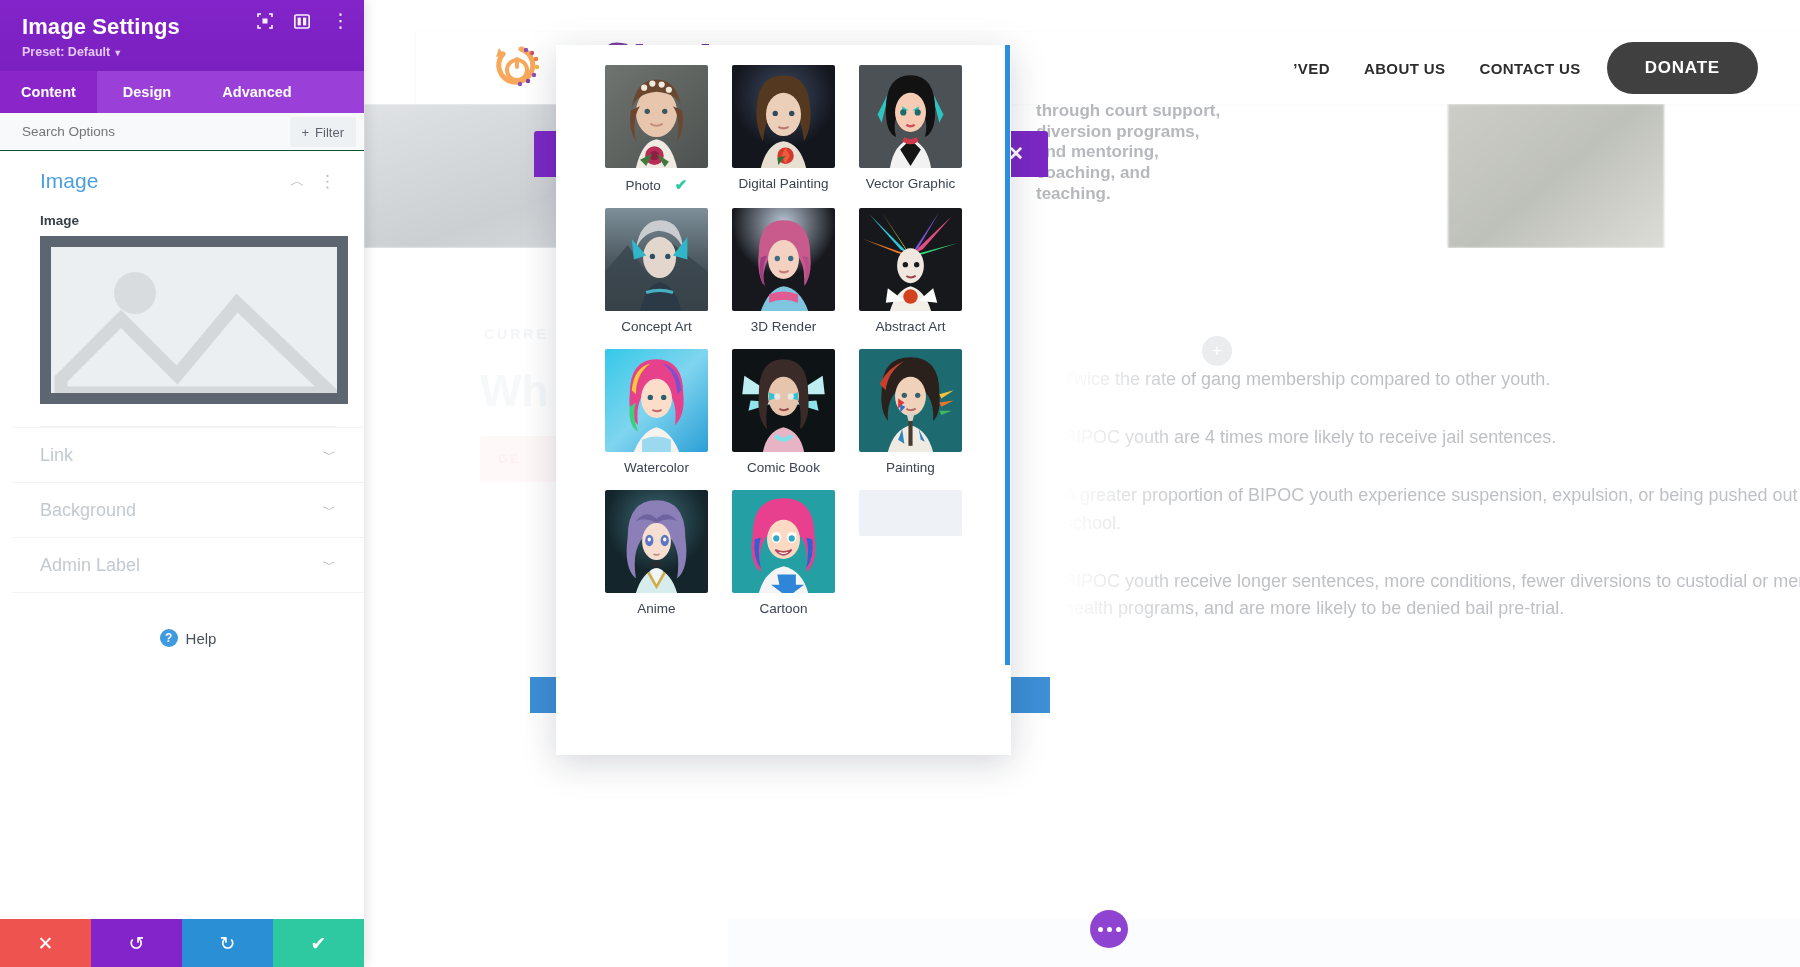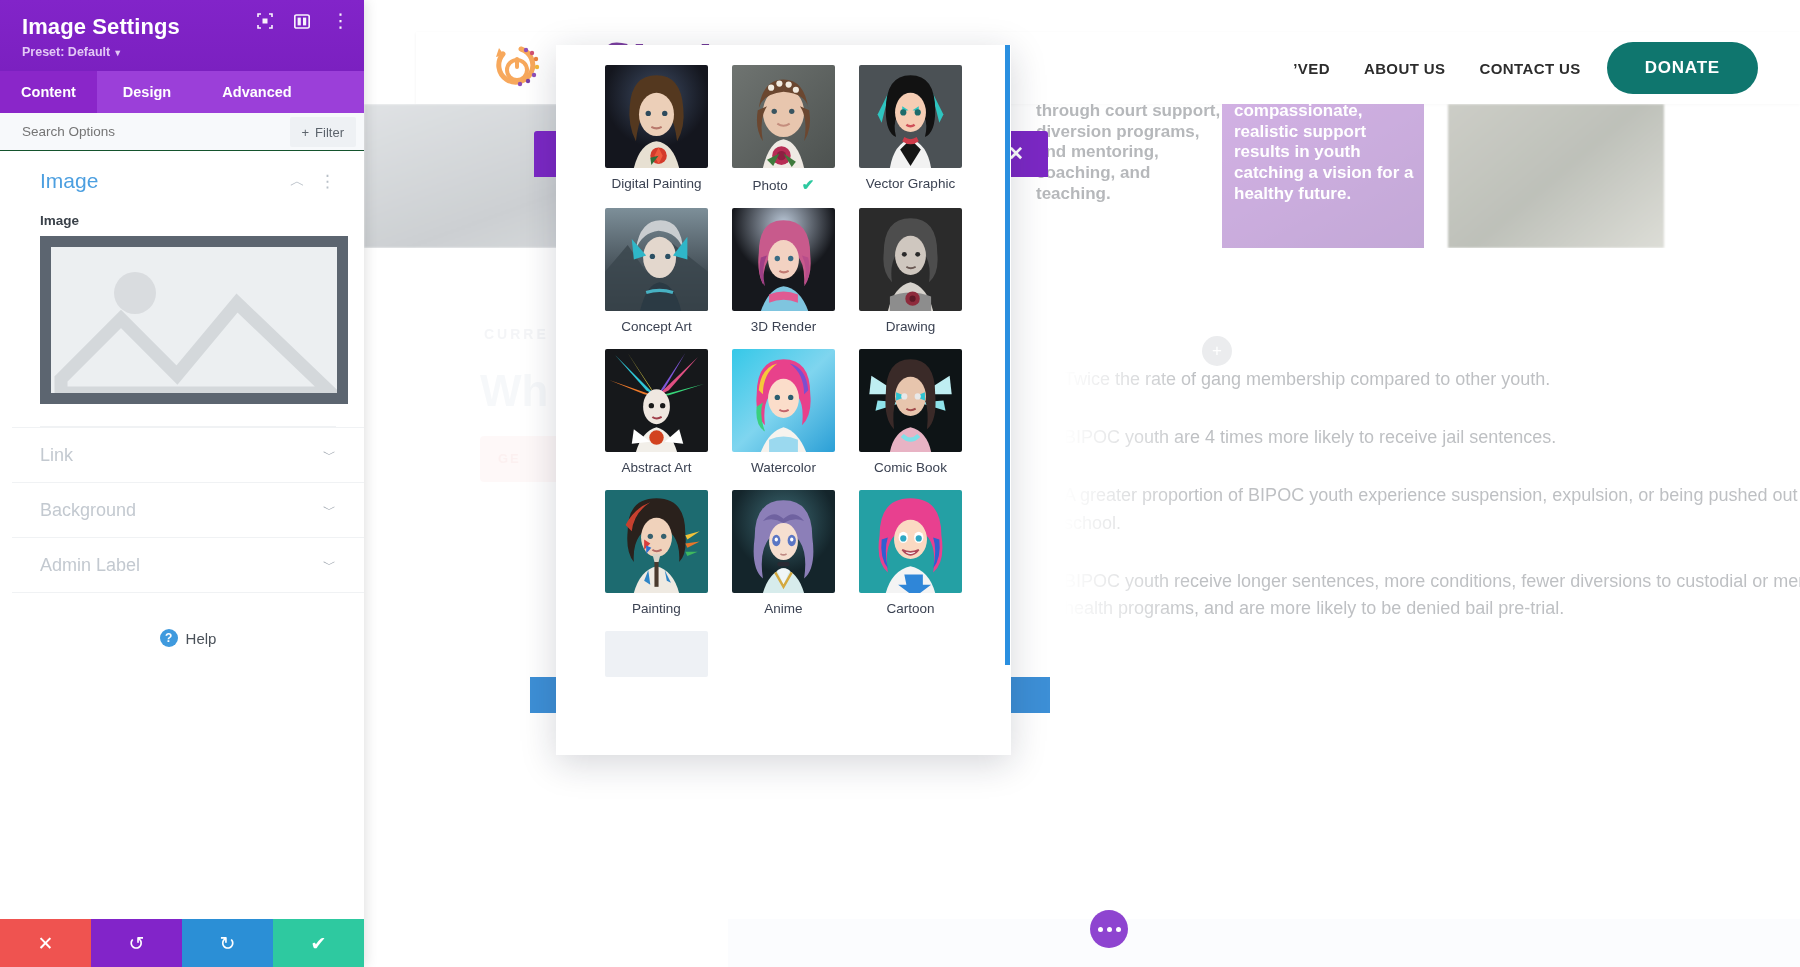--- a/index.html
+++ b/index.html
@@ -23,21 +23,21 @@
   .logo-mark { width:56px; height:56px; position:relative; flex:0 0 auto; }
   .logo-text { margin-left:8px; line-height:1; }
   .logo-title { font-size:42px; font-weight:700; color:#7b3fa0; letter-spacing:-1px;
      font-family:"DejaVu Sans", sans-serif; }
   .logo-title .t2 { color:#6f3996; }
   .logo-sub { font-size:19px; color:#f2855c; margin-top:-2px; font-family:"DejaVu Sans", sans-serif; }
 
   .site-nav { display:flex; align-items:flex-end; gap:34px; margin-left:auto; margin-right:26px; }
   .site-nav a { font-size:15px; font-weight:700; color:#2c2c2c; text-decoration:none; letter-spacing:.4px; white-space:nowrap; }
   .donate-btn {
-    background:#0f766e; color:#fff; font-size:17px; font-weight:700; letter-spacing:.8px;
+    background:#404040; color:#fff; font-size:17px; font-weight:700; letter-spacing:.8px;
     border:none; border-radius:40px; padding:16px 38px; margin-right:42px; cursor:pointer;
   }
 
   
   .hero-strip { position:absolute; left:364px; top:104px; right:0; height:144px; overflow:hidden; }
   .hero-img-l { position:absolute; left:0; top:0; width:580px; height:144px;
       background:linear-gradient(160deg,#b9bfc4,#8f969c 45%,#cfd3d6); filter:blur(1px); }
   .hero-card-purple {
       position:absolute; left:858px; top:0; width:202px; height:144px;
       background:linear-gradient(150deg,#9b52c2,#7a3fa6); }
@@ -193,23 +193,20 @@
         <a href="#">ABOUT US</a>
         <a href="#">CONTACT US</a>
       </nav>
       <button class="donate-btn">DONATE</button>
     </div>
 
     <div class="hero-strip">
       <div class="hero-img-l"></div>
       <div class="hero-accent"></div>
       <div class="hero-txt-dark">through court support, diversion programs, and mentoring, coaching, and teaching.</div>
-      <div class="hero-card-purple">
-        <div class="hero-txt-white">compassionate, realistic support results in youth catching a vision for a healthy future.</div>
-      </div>
       <div class="hero-img-r"></div>
     </div>
 
     <div class="content-area">
       <div class="faint-eyebrow">CURRE</div>
       <div class="faint-head">Wh</div>
       <div class="faint-pill">
           <span>GE</span>
         </div>
 
@@ -241,44 +238,20 @@
     <div class="fab">
       <i></i>
         <i></i>
         <i></i>
     </div>
   </div>
 
   <div id="picker">
     <div class="picker-scroll">
       <div class="style-grid">
-
-        <div class="style-cell">
-          <div class="thumb">
-            <svg viewBox="0 0 100 100" width="100%" height="100%" preserveAspectRatio="none">
-              <defs>
-                  <radialGradient id="g2" cx=".5" cy=".3">
-                    <stop offset="0" stop-color="#3d4b63"></stop>
-                    <stop offset="1" stop-color="#14161e"></stop>
-                  </radialGradient>
-                </defs>
-              <rect width="100" height="100" fill="url(#g2)"></rect>
-              <path d="M24 40 Q26 10 50 10 Q74 10 76 42 Q78 60 70 74 Q66 42 50 34 Q34 40 30 74 Q22 58 24 40Z" fill="#54381f"></path>
-              <ellipse cx="50" cy="48" rx="17" ry="21" fill="#eccfb8"></ellipse>
-              <circle cx="42" cy="47" r="2.6" fill="#2e4a5c"></circle>
-                <circle cx="58" cy="47" r="2.6" fill="#2e4a5c"></circle>
-              <path d="M45 60 Q50 63 55 60" stroke="#b9796c" stroke-width="2" fill="none"></path>
-              <path d="M28 100 Q34 76 50 74 Q66 76 72 100Z" fill="#e7e0d2"></path>
-              <circle cx="52" cy="88" r="8" fill="#d43a2b"></circle>
-              <path d="M52 80 L56 88 L52 96 L48 88Z" fill="#ef5a3e"></path>
-              <path d="M44 90 L52 88 L45 97Z" fill="#2f6f3a"></path>
-            </svg>
-          </div>
-          <div class="cell-label">Digital Painting</div>
-        </div>
 
         <div class="style-cell">
           <div class="thumb">
             <svg viewBox="0 0 100 100" width="100%" height="100%" preserveAspectRatio="none">
               <defs>
                   <linearGradient id="g1" x1="0" y1="0" x2="1" y2="1">
                     <stop offset="0" stop-color="#6f7471"></stop>
                     <stop offset="1" stop-color="#4d5250"></stop>
                   </linearGradient>
                 </defs>
@@ -300,20 +273,44 @@
                 <circle cx="55" cy="19" r="3" fill="#f1eadf"></circle>
                 <circle cx="62" cy="24" r="3" fill="#f1eadf"></circle>
             </svg>
           </div>
           <div class="cell-label"><span>Photo</span><span class="tick">✔</span></div>
         </div>
 
         <div class="style-cell">
           <div class="thumb">
             <svg viewBox="0 0 100 100" width="100%" height="100%" preserveAspectRatio="none">
+              <defs>
+                  <radialGradient id="g2" cx=".5" cy=".3">
+                    <stop offset="0" stop-color="#3d4b63"></stop>
+                    <stop offset="1" stop-color="#14161e"></stop>
+                  </radialGradient>
+                </defs>
+              <rect width="100" height="100" fill="url(#g2)"></rect>
+              <path d="M24 40 Q26 10 50 10 Q74 10 76 42 Q78 60 70 74 Q66 42 50 34 Q34 40 30 74 Q22 58 24 40Z" fill="#54381f"></path>
+              <ellipse cx="50" cy="48" rx="17" ry="21" fill="#eccfb8"></ellipse>
+              <circle cx="42" cy="47" r="2.6" fill="#2e4a5c"></circle>
+                <circle cx="58" cy="47" r="2.6" fill="#2e4a5c"></circle>
+              <path d="M45 60 Q50 63 55 60" stroke="#b9796c" stroke-width="2" fill="none"></path>
+              <path d="M28 100 Q34 76 50 74 Q66 76 72 100Z" fill="#e7e0d2"></path>
+              <circle cx="52" cy="88" r="8" fill="#d43a2b"></circle>
+              <path d="M52 80 L56 88 L52 96 L48 88Z" fill="#ef5a3e"></path>
+              <path d="M44 90 L52 88 L45 97Z" fill="#2f6f3a"></path>
+            </svg>
+          </div>
+          <div class="cell-label">Digital Painting</div>
+        </div>
+
+        <div class="style-cell">
+          <div class="thumb">
+            <svg viewBox="0 0 100 100" width="100%" height="100%" preserveAspectRatio="none">
               <rect width="100" height="100" fill="#4b5155"></rect>
               <path d="M18 48 L30 24 L22 56Z" fill="#2ec5c0"></path>
                 <path d="M82 48 L70 24 L78 56Z" fill="#2ec5c0"></path>
               <path d="M26 44 Q26 10 50 10 Q74 10 74 44 Q74 66 64 70 Q70 46 50 40 Q30 46 36 70 Q26 66 26 44Z" fill="#121212"></path>
               <ellipse cx="50" cy="46" rx="15" ry="19" fill="#f6cdb4"></ellipse>
               <path d="M42 40 L48 44 L42 45Z" fill="#2ec5c0"></path>
                 <path d="M58 40 L52 44 L58 45Z" fill="#2ec5c0"></path>
               <circle cx="43" cy="46" r="3" fill="#1d6a6a"></circle>
                 <circle cx="57" cy="46" r="3" fill="#1d6a6a"></circle>
               <path d="M46 58 Q50 61 54 58" stroke="#cf4f58" stroke-width="2.4" fill="none"></path>
@@ -366,37 +363,20 @@
               <circle cx="44" cy="49" r="2.6" fill="#3a6c84"></circle>
                 <circle cx="57" cy="49" r="2.6" fill="#3a6c84"></circle>
               <path d="M46 61 Q50 64 55 61" stroke="#c27a72" stroke-width="2" fill="none"></path>
               <path d="M28 100 Q36 78 50 76 Q66 78 74 100Z" fill="#7fc5df"></path>
               <path d="M36 84 Q50 78 64 84 L64 92 Q50 86 36 92Z" fill="#e05b92"></path>
             </svg>
           </div>
           <div class="cell-label">3D Render</div>
         </div>
 
-        <div class="style-cell">
-          <div class="thumb">
-            <svg viewBox="0 0 100 100" width="100%" height="100%" preserveAspectRatio="none">
-              <rect width="100" height="100" fill="#2b2b2b"></rect>
-              <path d="M24 44 Q24 10 50 10 Q76 10 76 44 Q78 64 68 72 Q72 42 50 36 Q28 42 32 72 Q22 62 24 44Z" fill="#4d4d4d"></path>
-              <ellipse cx="50" cy="46" rx="15" ry="19" fill="#cfc7bf"></ellipse>
-              <circle cx="44" cy="45" r="2.4" fill="#2a2a2a"></circle>
-                <circle cx="57" cy="45" r="2.4" fill="#2a2a2a"></circle>
-              <path d="M46 57 Q50 60 55 57" stroke="#6b5a55" stroke-width="1.8" fill="none"></path>
-              <path d="M28 100 Q34 76 50 72 Q66 76 72 100Z" fill="#d6d2cc"></path>
-              <path d="M30 86 Q50 78 70 86 L70 100 L30 100Z" fill="#8d8d8d"></path>
-              <circle cx="52" cy="88" r="7" fill="#8e2b3c"></circle>
-                <circle cx="52" cy="88" r="3" fill="#5e1a27"></circle>
-            </svg>
-          </div>
-          <div class="cell-label">Drawing</div>
-        </div>
 
         <div class="style-cell">
           <div class="thumb">
             <svg viewBox="0 0 100 100" width="100%" height="100%" preserveAspectRatio="none">
               <rect width="100" height="100" fill="#16181b"></rect>
               <path d="M50 46 L10 6 L40 40Z" fill="#2ec7d8"></path>
                 <path d="M50 46 L90 8 L62 40Z" fill="#e04f82"></path>
               <path d="M50 46 L22 4 L44 38Z" fill="#f0e04a"></path>
                 <path d="M50 46 L78 4 L58 38Z" fill="#7f56d8"></path>
               <path d="M50 46 L4 30 L38 44Z" fill="#f07a2a"></path>

